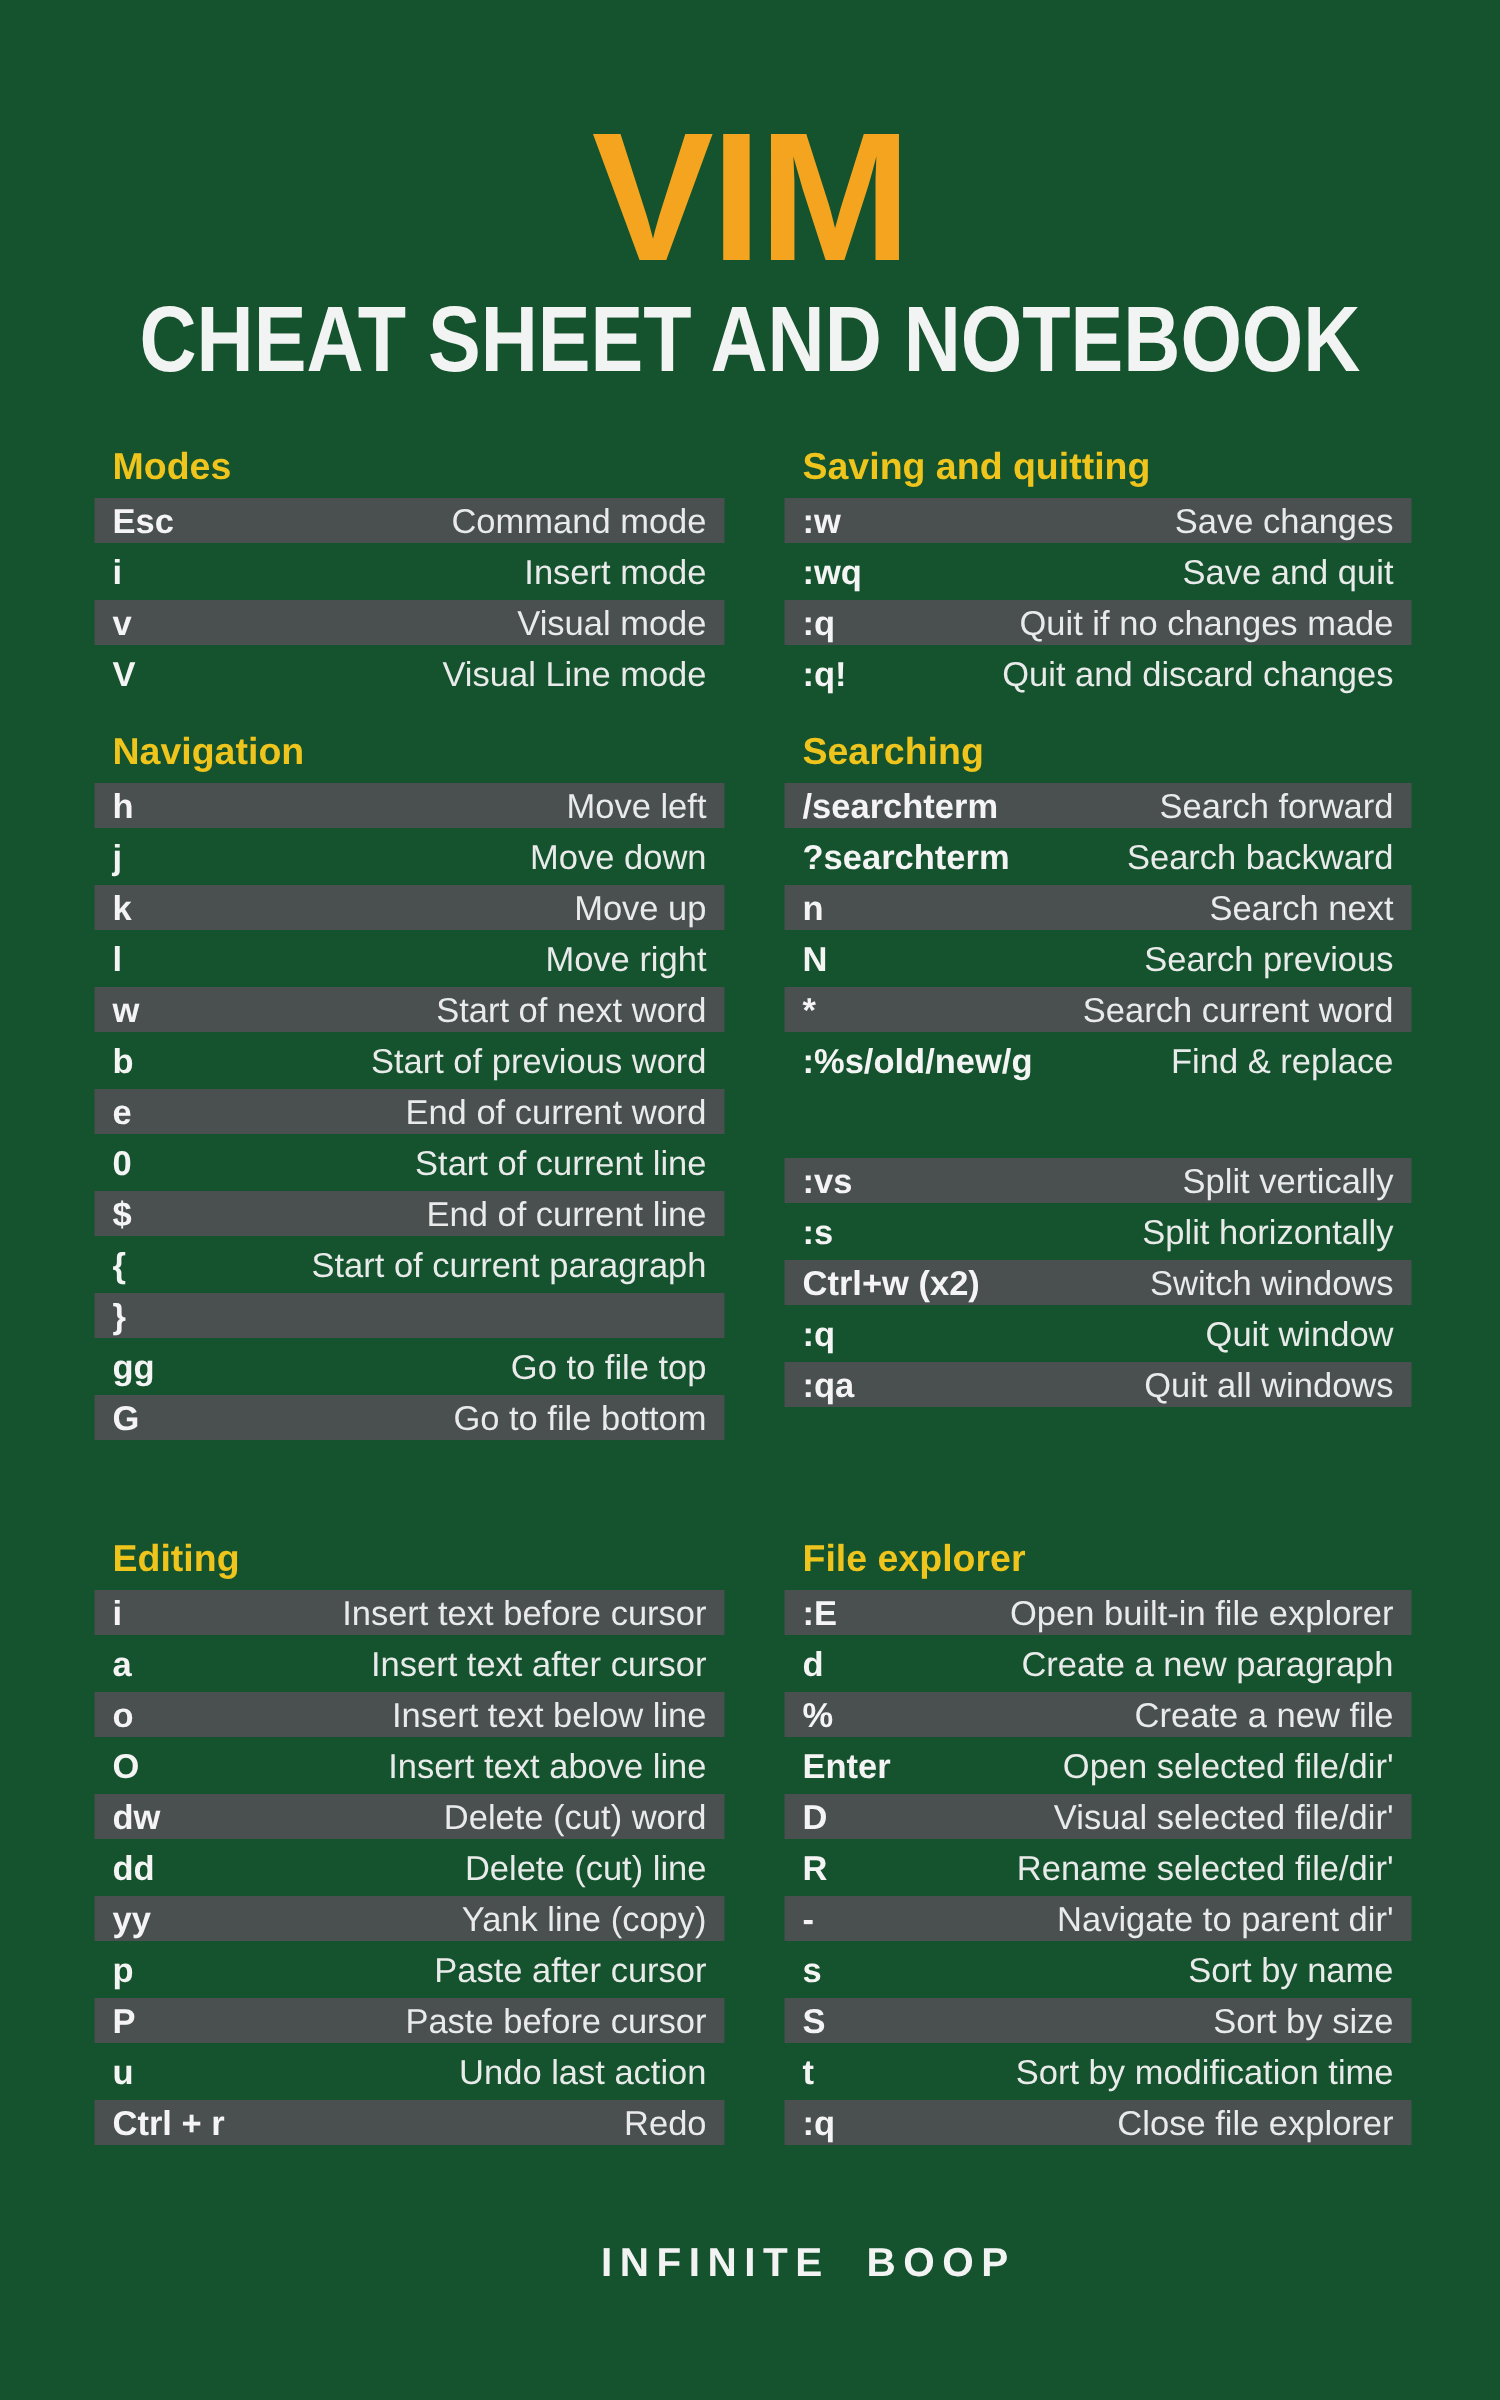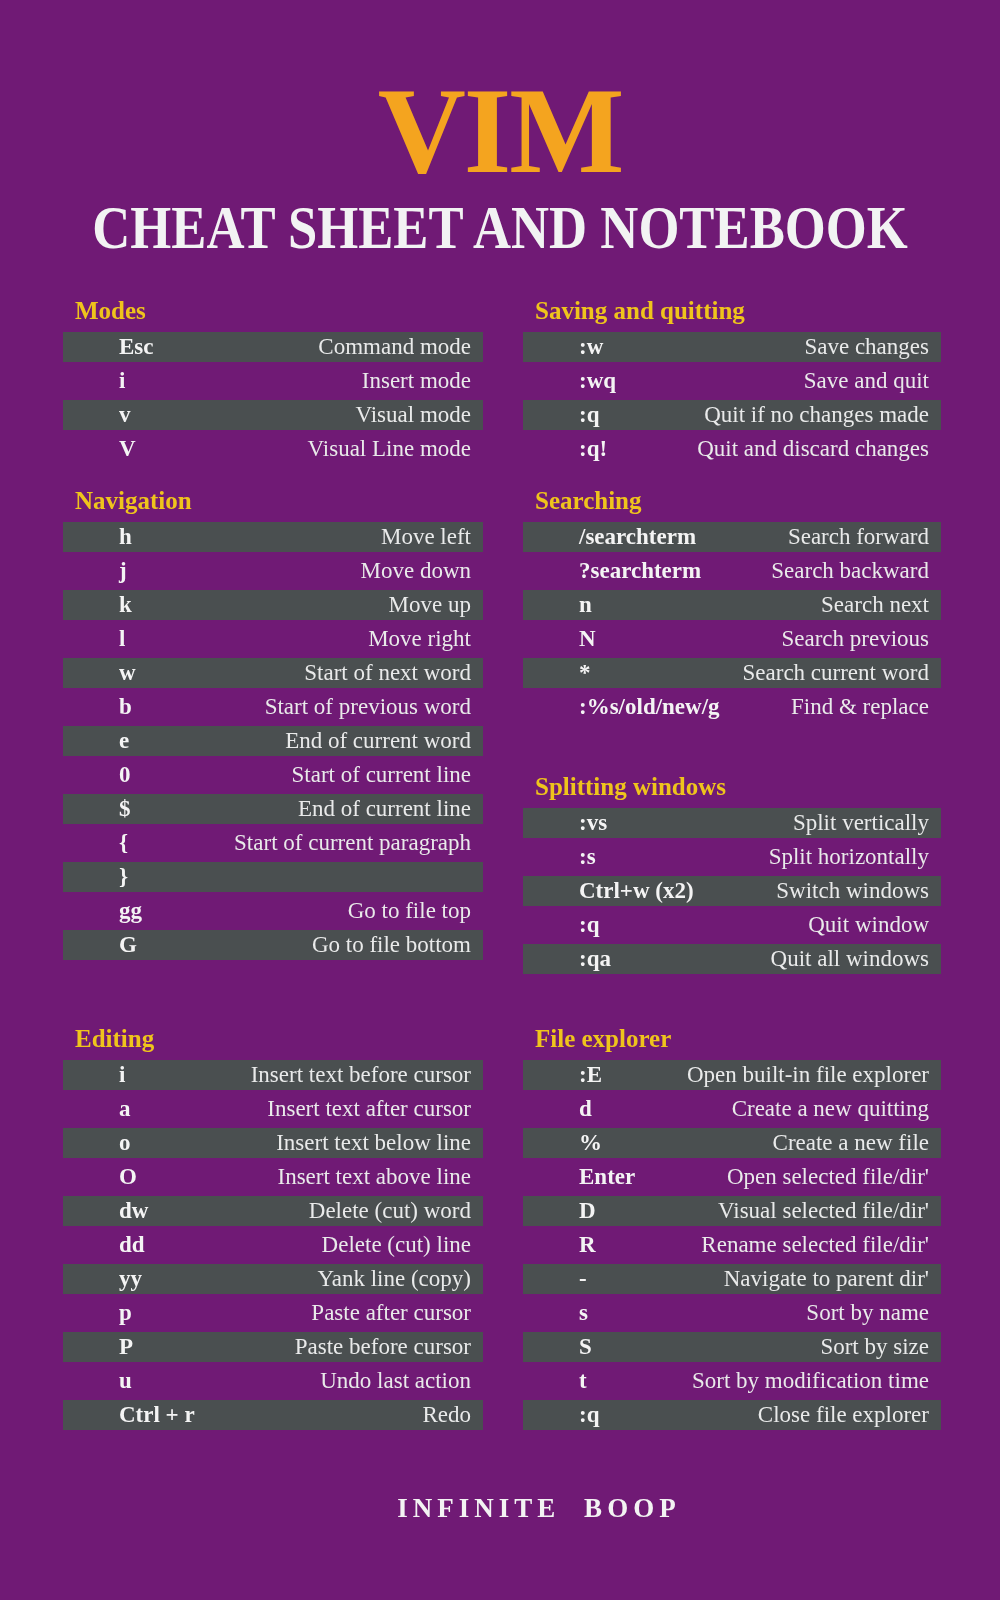--- a/index.html
+++ b/index.html
@@ -1,20 +1,20 @@
 <!DOCTYPE html>
 <html><head>
 <meta charset="utf-8">
 <style>
   html,body{margin:0;padding:0;background:#3e4344;}
   .page{
     position:relative;
     width:1000px;height:1600px;
-    background:#701a75;
-    font-family:Liberation Serif, serif;
+    background:#14532d;
+    font-family:Liberation Sans, sans-serif;
     overflow:hidden;
   }
   .big-title{
     position:absolute;top:70px;left:0;width:100%;
     text-align:center;
     font-size:122px;font-weight:700;line-height:1.0;
     letter-spacing:-2px;
     color:#f4a41f;
   }
   .subtitle{
@@ -38,21 +38,21 @@
     color:#efc41c;
   }
   .rows .row{
     display:flex;justify-content:space-between;align-items:center;
     height:30px;margin-bottom:4px;
     padding:0 12px;
     font-size:23px;line-height:30px;
     color:#e9eaea;
   }
   .rows .row:nth-child(odd){background:#4a4f50;}
-  .rows .key{font-weight:700;color:#f4f4f4;white-space:nowrap;margin-right:14px;margin-left:44px;}
+  .rows .key{font-weight:700;color:#f4f4f4;white-space:nowrap;margin-right:14px;}
   .rows .desc{text-align:right;white-space:nowrap;}
   .brand{
     position:absolute;top:1493px;left:0;width:100%;
     text-align:center;
     font-size:27px;font-weight:700;
     letter-spacing:5px;word-spacing:12px;
     color:#f3f3f3;
     margin-left:39px;
   }
 </style>
@@ -239,21 +239,20 @@
           <span class="desc">Search current word</span>
         </div>
         <div class="row">
           <span class="key">:%s/old/new/g</span>
           <span class="desc">Find &amp; replace</span>
         </div>
       </div>
   </div>
 
   <div class="section col-right pos-2b">
-    <div class="section-title">Splitting windows</div>
     <div class="rows">
         <div class="row">
           <span class="key">:vs</span>
           <span class="desc">Split vertically</span>
         </div>
         <div class="row">
           <span class="key">:s</span>
           <span class="desc">Split horizontally</span>
         </div>
         <div class="row">
@@ -273,21 +272,21 @@
 
   <div class="section col-right pos-3">
     <div class="section-title">File explorer</div>
     <div class="rows">
         <div class="row">
           <span class="key">:E</span>
           <span class="desc">Open built-in file explorer</span>
         </div>
         <div class="row">
           <span class="key">d</span>
-          <span class="desc">Create a new quitting</span>
+          <span class="desc">Create a new paragraph</span>
         </div>
         <div class="row">
           <span class="key">%</span>
           <span class="desc">Create a new file</span>
         </div>
         <div class="row">
           <span class="key">Enter</span>
           <span class="desc">Open selected file/dir'</span>
         </div>
         <div class="row">

